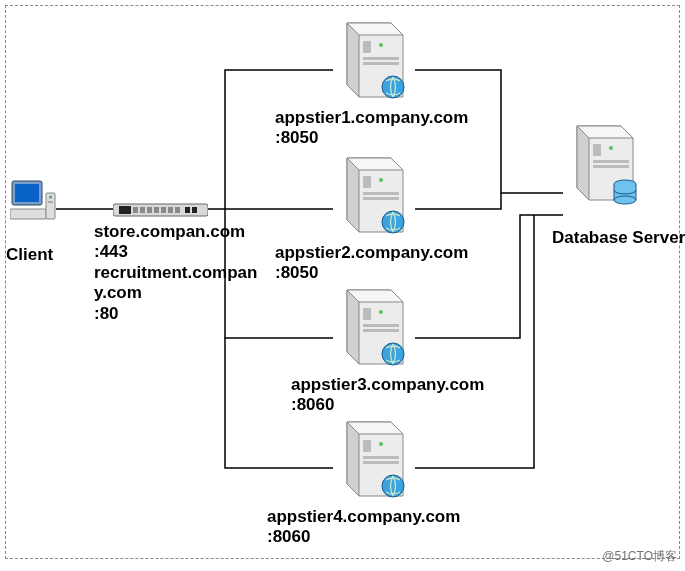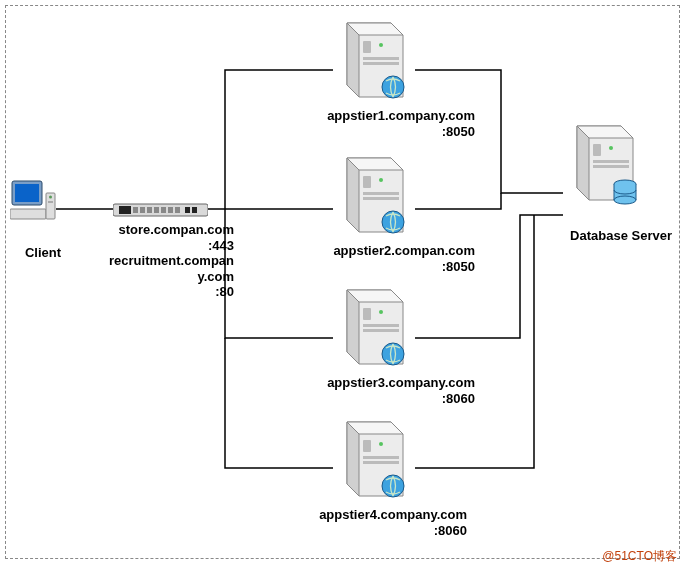--- a/index.html
+++ b/index.html
@@ -22,32 +22,32 @@
     height: 552px;
     border: 1px dashed #888;
     pointer-events: none;
   }
   .node {
     position: absolute;
     text-align: center;
   }
   .label {
     position: absolute;
-    text-align: right;
+    text-align: left;
     font-weight: bold;
-    font-size: 13px;
+    font-size: 17px;
     line-height: 1.2;
     white-space: pre;
   }
   .watermark {
     position: absolute;
     right: 8px;
     bottom: 6px;
     font-size: 12px;
-    color: #c2410c;
+    color: #737373;
   }
   svg.wires {
     position: absolute;
     left: 0; top: 0;
     width: 685px;
     height: 571px;
     pointer-events: none;
   }
   svg.wires line, svg.wires polyline {
     stroke: #000;
@@ -141,38 +141,38 @@
     <polygon points="14,8 58,8 70,20 26,20" fill="#f6f6f6" stroke="#888"></polygon>
     <rect x="30" y="26" width="8" height="12" rx="1" fill="#bbb"></rect>
     <circle cx="48" cy="30" r="2" fill="#57c460"></circle>
     <rect x="30" y="42" width="36" height="3" fill="#bbb"></rect>
     <rect x="30" y="47" width="36" height="3" fill="#bbb"></rect>
     <circle cx="60" cy="72" r="11" fill="#3da2e0" stroke="#1a5a8a"></circle>
     <path d="M53 66 q7 -4 14 0 M53 78 q7 4 14 0" stroke="#c8e6c8" stroke-width="1.3" fill="none"></path>
     <path d="M60 62 q-5 10 0 20 M60 62 q5 10 0 20" stroke="#c8e6c8" stroke-width="1.3" fill="none"></path>
   </svg>
 </div>
-<div class="label" style="left:275px; top:243px; width:200px;">appstier2.compan.com
+<div class="label" style="left:275px; top:243px; width:200px;">appstier2.company.com
 :8050</div>
 
 <div class="node" style="left:333px; top:282px; width:82px;">
   <svg width="82" height="90" viewBox="0 0 82 90">
     <polygon points="14,8 58,8 70,20 70,82 26,82 14,70" fill="#ececec" stroke="#888"></polygon>
     <polygon points="14,8 26,20 26,82 14,70" fill="#d0d0d0" stroke="#888"></polygon>
     <polygon points="14,8 58,8 70,20 26,20" fill="#f6f6f6" stroke="#888"></polygon>
     <rect x="30" y="26" width="8" height="12" rx="1" fill="#bbb"></rect>
     <circle cx="48" cy="30" r="2" fill="#57c460"></circle>
     <rect x="30" y="42" width="36" height="3" fill="#bbb"></rect>
     <rect x="30" y="47" width="36" height="3" fill="#bbb"></rect>
     <circle cx="60" cy="72" r="11" fill="#3da2e0" stroke="#1a5a8a"></circle>
     <path d="M53 66 q7 -4 14 0 M53 78 q7 4 14 0" stroke="#c8e6c8" stroke-width="1.3" fill="none"></path>
     <path d="M60 62 q-5 10 0 20 M60 62 q5 10 0 20" stroke="#c8e6c8" stroke-width="1.3" fill="none"></path>
   </svg>
 </div>
-<div class="label" style="left:275px; top:375px; width:200px;">appstier3.company.com
+<div class="label" style="left:291px; top:375px; width:200px;">appstier3.company.com
 :8060</div>
 
 <div class="node" style="left:333px; top:414px; width:82px;">
   <svg width="82" height="90" viewBox="0 0 82 90">
     <polygon points="14,8 58,8 70,20 70,82 26,82 14,70" fill="#ececec" stroke="#888"></polygon>
     <polygon points="14,8 26,20 26,82 14,70" fill="#d0d0d0" stroke="#888"></polygon>
     <polygon points="14,8 58,8 70,20 26,20" fill="#f6f6f6" stroke="#888"></polygon>
     <rect x="30" y="26" width="8" height="12" rx="1" fill="#bbb"></rect>
     <circle cx="48" cy="30" r="2" fill="#57c460"></circle>
     <rect x="30" y="42" width="36" height="3" fill="#bbb"></rect>

